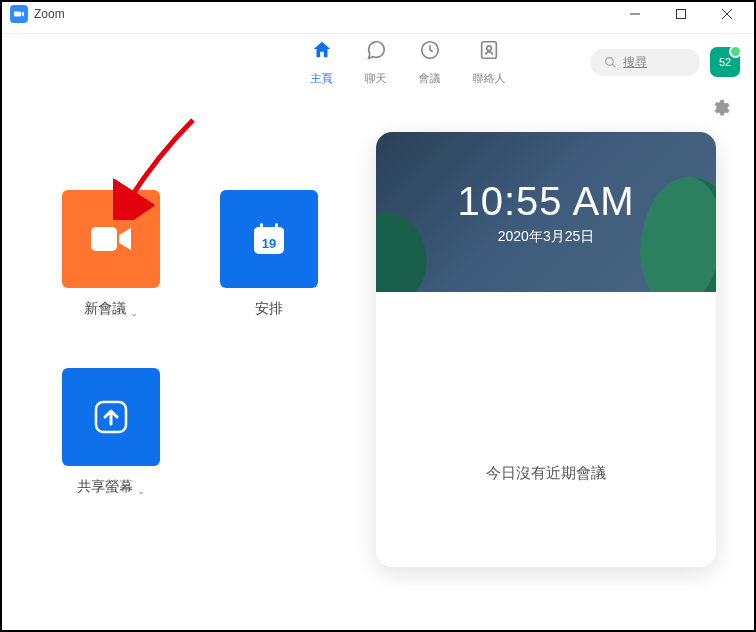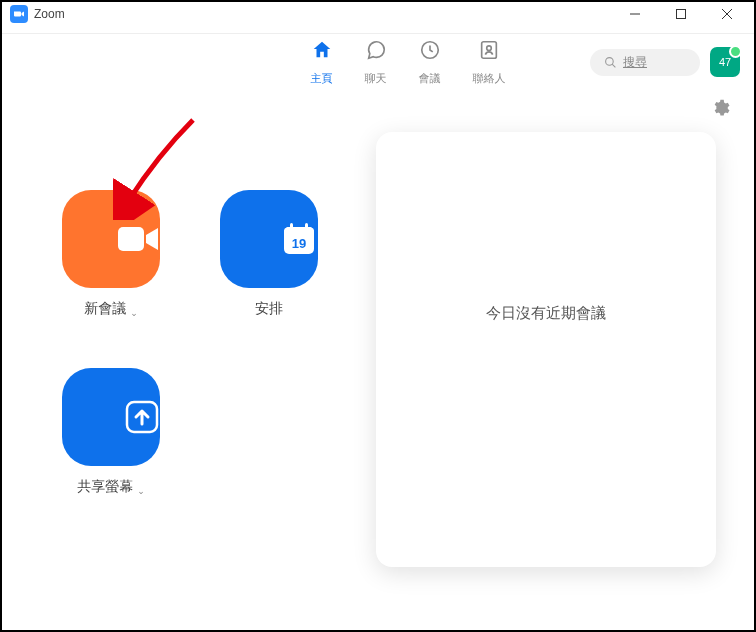--- a/index.html
+++ b/index.html
@@ -30,21 +30,21 @@
 
 
 .gear-row { display:flex; justify-content:flex-end; padding: 8px 24px 0 0; }
 .gear { color: #999; cursor: pointer; }
 
 
 .main { display: flex; padding: 10px 28px 20px 34px; gap: 20px; }
 .left-panel { width: 320px; }
 .action-grid { display: grid; grid-template-columns: repeat(2, 150px); row-gap: 50px; column-gap: 8px; padding-top: 58px; }
 .action-item { display: flex; flex-direction: column; align-items: center; gap: 12px; }
-.action-btn { width: 98px; height: 98px; border-radius: 29px; display: flex; align-items: center; justify-content: flex-end; cursor: pointer; }
+.action-btn { width: 98px; height: 98px; border-radius: 6px; display: flex; align-items: center; justify-content: center; cursor: pointer; }
 .btn-orange { background: #FF742E; }
 .btn-blue { background: #0E71EB; }
 .action-label { font-size: 14px; color: #444; display: flex; align-items: flex-end; gap: 4px; }
 .chev-sm { font-size: 9px; color: #888; }
 
 
 .right-panel { flex: 1; }
 .card { width: 340px; height: 435px; border-radius: 16px; overflow: hidden; box-shadow: 0 6px 24px rgba(0,0,0,0.12); background: #fff; }
 .card-header { height: 160px; background: linear-gradient(135deg, #2a4158 0%, #3d5a7a 45%, #4a6885 100%); position: relative; display: flex; flex-direction: column; align-items: center; justify-content: center; color: #fff; overflow: hidden; }
 .card-header::before { content:""; position:absolute; left:-30px; bottom:-10px; width:80px; height:90px; background:#1a5f4a; border-radius: 50% 50% 45% 40%; transform: rotate(-8deg); }
@@ -130,21 +130,21 @@
   </div>
   <div class="nav-right">
     <div class="search-box">
       <svg width="13" height="13" viewBox="0 0 24 24" fill="none" stroke="#999" stroke-width="2">
           <circle cx="10" cy="10" r="7"></circle>
           <line x1="21" y1="21" x2="15" y2="15"></line>
         </svg>
       <span>搜尋</span>
     </div>
     <div class="avatar">
-        <span>47</span>
+        <span>52</span>
       </div>
   </div>
 </div>
 
 <div class="gear-row">
   <div class="gear">
     <svg width="20" height="20" viewBox="0 0 24 24" fill="#999">
         <path d="M12 8a4 4 0 1 0 0 8 4 4 0 0 0 0-8zm9.4 4a7.6 7.6 0 0 0-.1-1.2l2.1-1.6-2-3.5-2.5 1a7.6 7.6 0 0 0-2-1.2L16.5 2h-4l-.4 2.5a7.6 7.6 0 0 0-2 1.2l-2.5-1-2 3.5 2.1 1.6A7.6 7.6 0 0 0 7.6 12c0 .4 0 .8.1 1.2L5.6 14.8l2 3.5 2.5-1a7.6 7.6 0 0 0 2 1.2l.4 2.5h4l.4-2.5a7.6 7.6 0 0 0 2-1.2l2.5 1 2-3.5-2.1-1.6c.1-.4.1-.8.1-1.2z"></path>
       </svg>
   </div>
@@ -194,20 +194,24 @@
           <span>共享螢幕</span>
           <span class="chev-sm">⌄</span>
         </div>
       </div>
 
     </div>
   </div>
 
   <div class="right-panel">
     <div class="card">
+      <div class="card-header">
+        <div class="time-text">10:55 AM</div>
+        <div class="date-text">2020年3月25日</div>
+      </div>
       <div class="card-body">
         <span>今日沒有近期會議</span>
       </div>
     </div>
   </div>
 </div>
 
 <svg class="arrow-annot" width="90" height="110">
   <defs>
       <marker id="ah" markerWidth="12" markerHeight="12" refX="2" refY="5" orient="auto">

